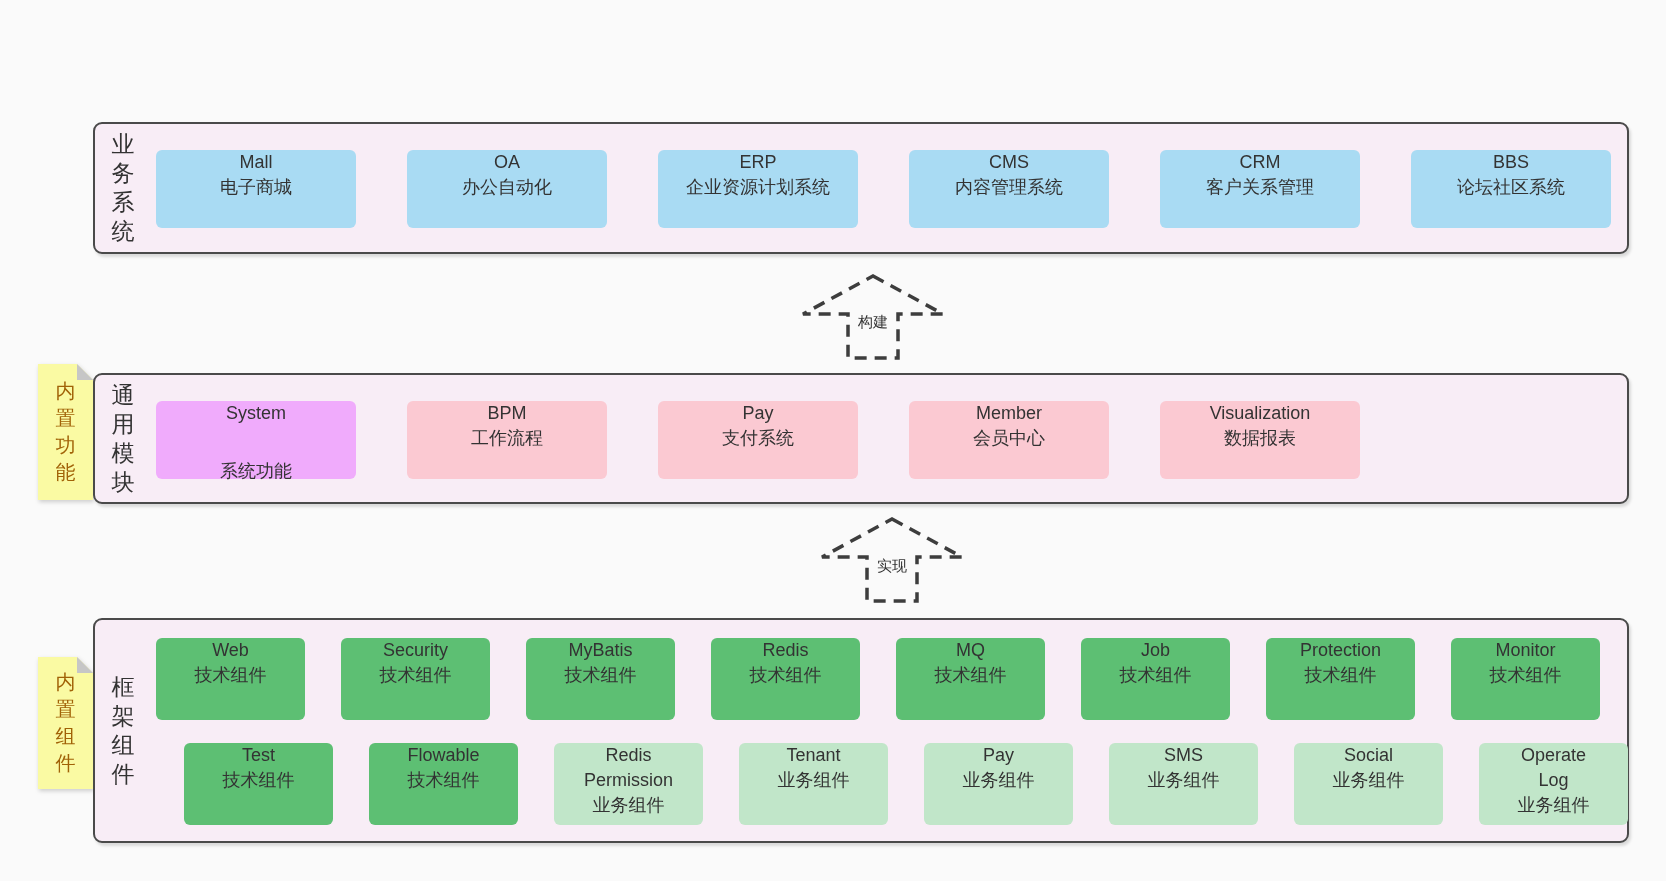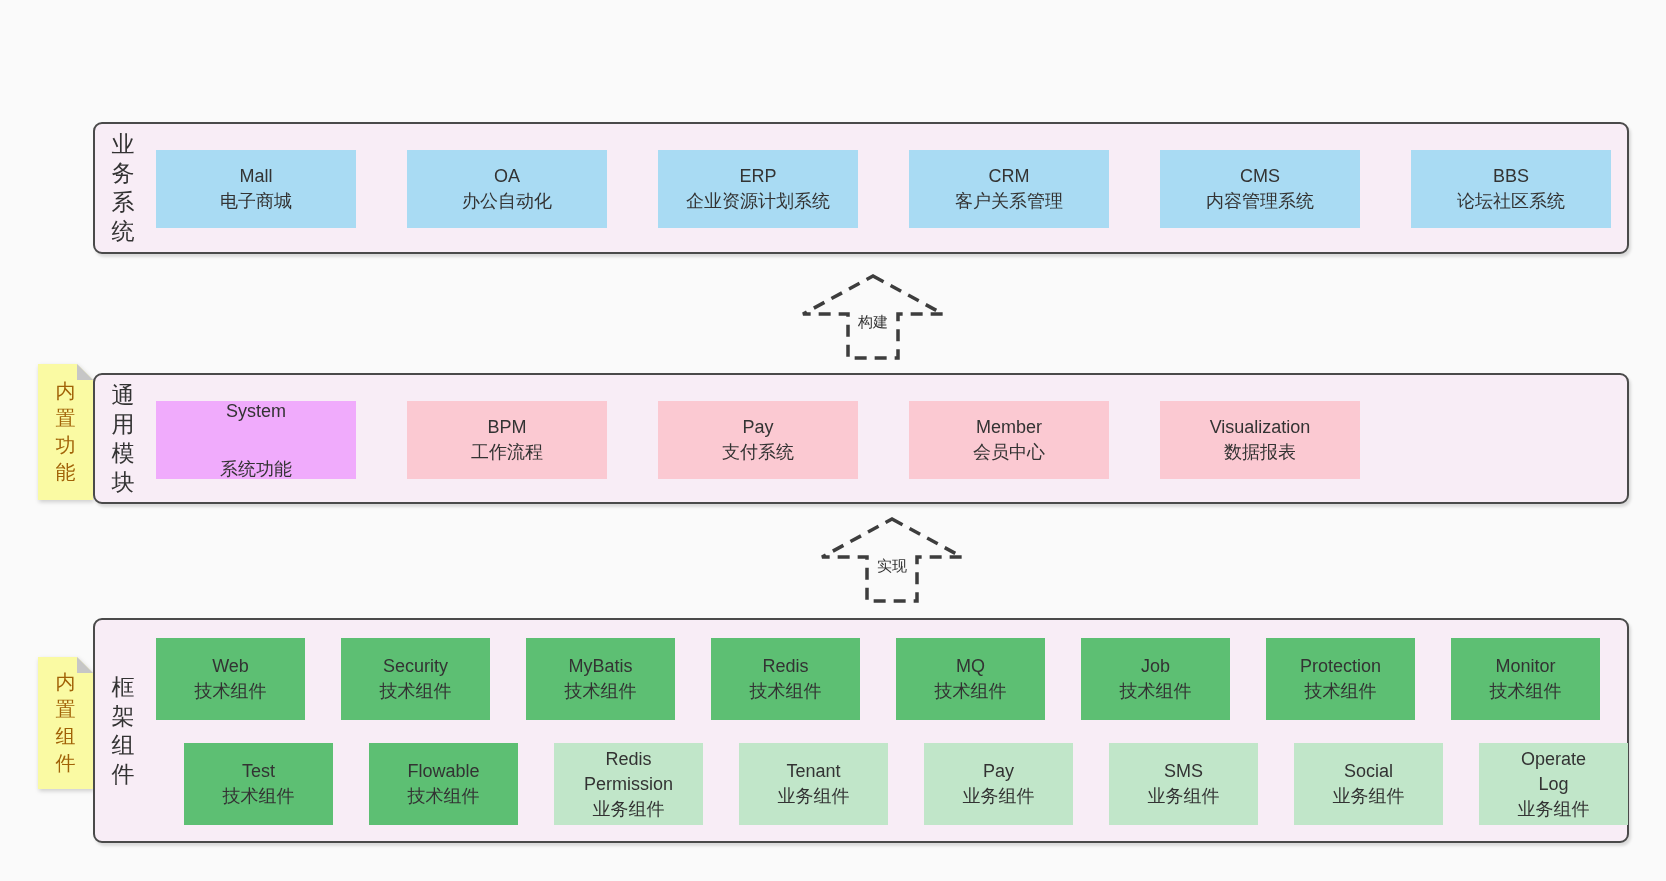--- a/index.html
+++ b/index.html
@@ -22,22 +22,22 @@
     position:absolute; left:15px; top:50%; transform:translateY(-50%);
     width:26px; font-size:23px; line-height:29px; text-align:center;
     word-break:break-all; color:#333;
   }
   
   .row{position:absolute; left:61px; display:flex;}
   .row-wide{top:26px; gap:51px;}
   .row-f1{top:18px; gap:36px;}
   .row-f2{top:123px; gap:36px;margin-left:28px;}
   .box{
-    border-radius:0; box-sizing:border-box;
-    display:flex; flex-direction:column; align-items:center; justify-content:center;
+    border-radius:6px; box-sizing:border-box;
+    display:flex; flex-direction:column; align-items:center; justify-content:flex-start;
     text-align:center; font-size:18px; line-height:25px; color:#333;
   }
   .box-wide{width:200px; height:78px;}
   .box-sm{width:149px; height:82px; padding:0 25px;}
   .c-blue{background:#a9dbf3;}
   .c-red{background:#f0abfc;gap:33px;}
   .c-pink{background:#fbc9d2;}
   .c-green{background:#5dbf73;}
   .c-lgreen{background:#c1e6c9;}
   
@@ -91,26 +91,26 @@
       </div>
       <div class="box box-wide c-blue">
         <span>OA</span>
         <span>办公自动化</span>
       </div>
       <div class="box box-wide c-blue">
         <span>ERP</span>
         <span>企业资源计划系统</span>
       </div>
       <div class="box box-wide c-blue">
+        <span>CMS</span>
+        <span>内容管理系统</span>
+      </div>
+      <div class="box box-wide c-blue">
         <span>CRM</span>
         <span>客户关系管理</span>
-      </div>
-      <div class="box box-wide c-blue">
-        <span>CMS</span>
-        <span>内容管理系统</span>
       </div>
       <div class="box box-wide c-blue">
         <span>BBS</span>
         <span>论坛社区系统</span>
       </div>
     </div>
   </div>
 
   <svg class="arrow-svg" id="arrow-build" width="148" height="90" viewBox="0 0 148 90">
     <path class="arrow-path" d="M74 4 L144 42 L99 42 L99 86 L49 86 L49 42 L4 42 Z"></path>

